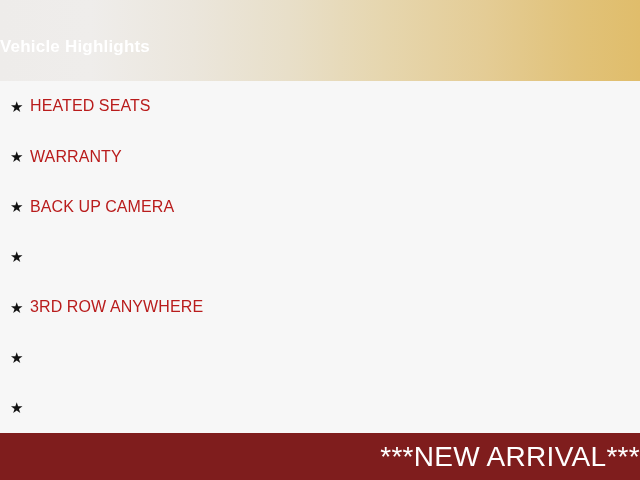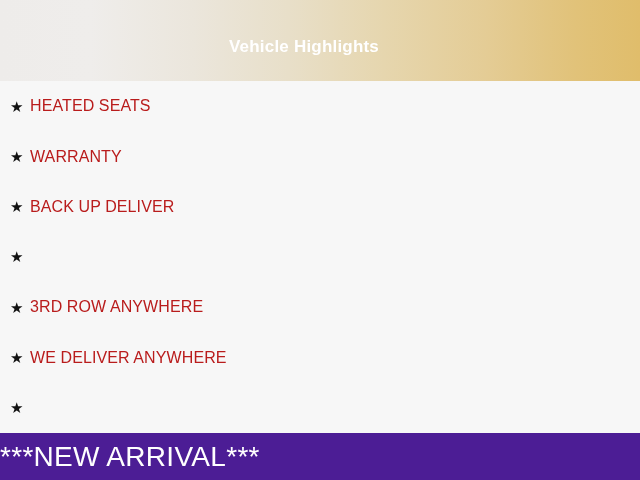--- a/index.html
+++ b/index.html
@@ -25,21 +25,21 @@
 
   
   .header-band {
     position: relative;
     width: 100%;
     height: 81px;
     flex: 0 0 81px;
     box-sizing: border-box;
     display: flex;
     align-items: center;
-    justify-content: center;
+    justify-content: flex-start;
     padding: 12px 32px 0 0;
     background: linear-gradient(
         to right,
         #eeecea 0%,
         #efedeb 14%,
         #ebe6dc 30%,
         #e8dfc9 45%,
         #e6d6ae 60%,
         #e4cc95 76%,
         #e1c279 90%,
@@ -90,24 +90,24 @@
     line-height: 1.1;
     letter-spacing: 0.1px;
     white-space: nowrap;
   }
 
   
   .bottom-banner {
     flex: 0 0 47px;
     width: 100%;
     height: 47px;
-    background: #4c1d95;
+    background: #7f1d1d;
     display: flex;
     align-items: center;
-    justify-content: flex-start;
+    justify-content: flex-end;
   }
 
   .bottom-banner-text {
     font-size: 28px;
     color: #ffffff;
     font-weight: normal;
     line-height: 1;
     letter-spacing: 0.3px;
     white-space: nowrap;
   }
@@ -128,35 +128,34 @@
       <span class="highlight-label">HEATED SEATS</span>
     </li>
 
     <li class="highlight-row">
       <span class="star-bullet">★</span>
       <span class="highlight-label">WARRANTY</span>
     </li>
 
     <li class="highlight-row">
       <span class="star-bullet">★</span>
-      <span class="highlight-label">BACK UP DELIVER</span>
+      <span class="highlight-label">BACK UP CAMERA</span>
     </li>
 
     <li class="highlight-row">
       <span class="star-bullet">★</span>
     </li>
 
     <li class="highlight-row">
       <span class="star-bullet">★</span>
       <span class="highlight-label">3RD ROW ANYWHERE</span>
     </li>
 
     <li class="highlight-row">
       <span class="star-bullet">★</span>
-      <span class="highlight-label">WE DELIVER ANYWHERE</span>
     </li>
 
     <li class="highlight-row">
       <span class="star-bullet">★</span>
     </li>
 
   </ul>
 
   <div class="bottom-banner">
     <span class="bottom-banner-text">***NEW ARRIVAL***</span>

